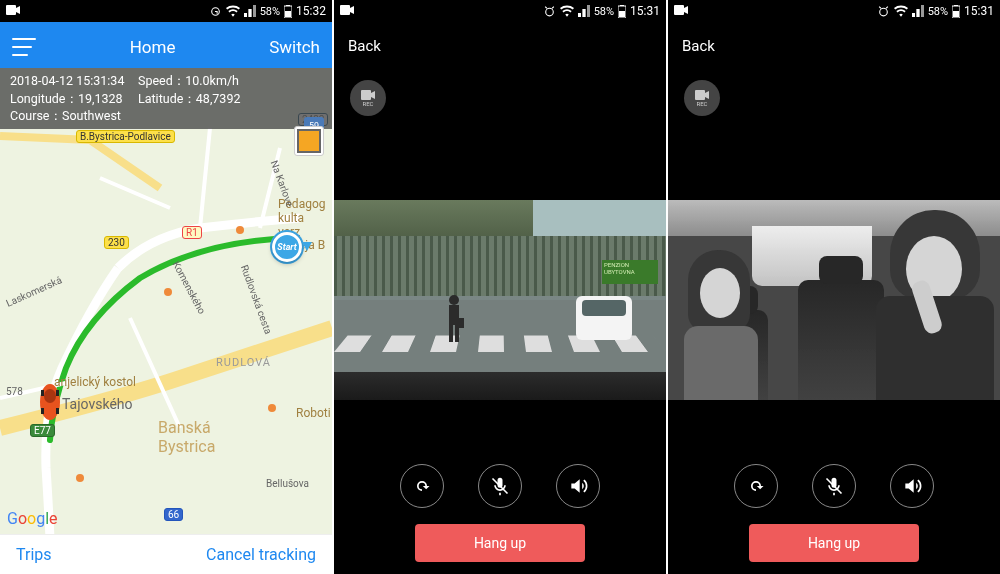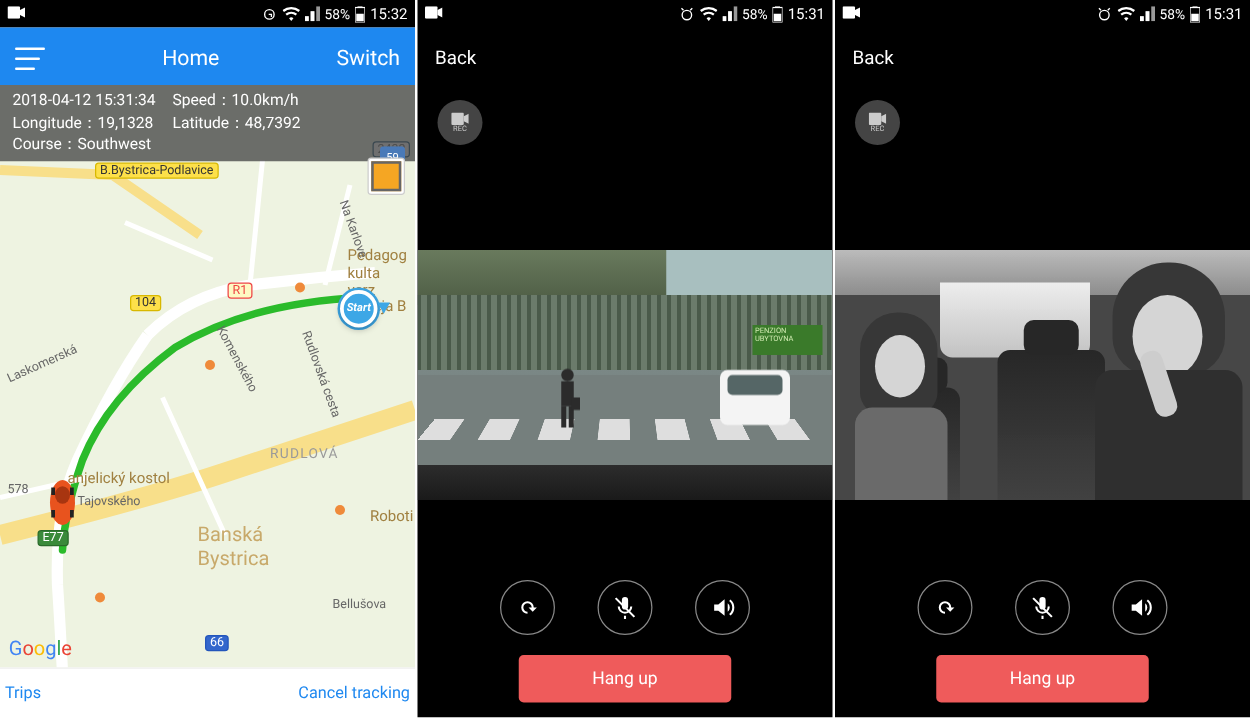--- a/index.html
+++ b/index.html
@@ -36,21 +36,21 @@
   .road-badge.hwy{background:#fde04a;border-color:#d8b800;color:#333}
   .road-badge.red{background:#fef9c3;border-color:#e44;color:#e44}
   .layer-btn{position:absolute;top:58px;right:8px;width:30px;height:30px;background:#fff;border:1px solid #ccc;border-radius:3px;z-index:6;display:flex;align-items:center;justify-content:center}
   .layer-btn::after{content:"";width:20px;height:20px;background:#f5a623;border:2px solid #666}
   .start-pin{position:absolute;top:164px;left:272px;z-index:4;display:flex;align-items:center}
   .start-circ{width:30px;height:30px;border-radius:50%;background:#3da7e6;border:3px solid #fff;box-shadow:0 2px 5px rgba(0,0,0,.25),0 0 0 2px #3da7e6;display:flex;align-items:center;justify-content:center;color:#fff;font-size:9px;font-weight:700;font-style:italic}
   .start-pt{width:0;height:0;border-left:5px solid transparent;border-right:5px solid transparent;border-top:9px solid #3da7e6;margin-top:-2px}
   .car-marker{position:absolute;left:36px;top:308px;z-index:4}
   .google-tag{position:absolute;left:7px;bottom:6px;font-size:16px;color:#666}
 
-  .bottom-bar{position:absolute;bottom:0;left:0;right:0;height:40px;background:#fff;display:flex;align-items:center;justify-content:space-between;padding:0 4px;border-top:1px solid #eee;font-size:13px;color:#1e88f0}
+  .bottom-bar{position:absolute;bottom:0;left:0;right:0;height:40px;background:#fff;display:flex;align-items:center;justify-content:space-between;padding:0 16px;border-top:1px solid #eee;font-size:16px;color:#1e88f0}
 
   
   .back-row{height:48px;display:flex;align-items:center;padding:0 14px;font-size:15px}
   .rec-btn{position:absolute;top:80px;left:16px;width:36px;height:36px;border-radius:50%;background:#444;display:flex;flex-direction:column;align-items:center;justify-content:center;font-size:6px;color:#ccc}
   .rec-btn svg{fill:#ccc}
   .video-frame{position:absolute;left:0;right:0;top:200px;height:200px;overflow:hidden}
   .controls{position:absolute;bottom:66px;left:0;right:0;display:flex;justify-content:center;gap:34px}
   .ctrl{width:44px;height:44px;border-radius:50%;border:1.5px solid #888;display:flex;align-items:center;justify-content:center}
   .ctrl svg{fill:#fff}
   .hangup{position:absolute;bottom:12px;left:50%;transform:translateX(-50%);width:170px;height:38px;border-radius:4px;background:#ef5b5b;color:#fff;font-size:14px;display:flex;align-items:center;justify-content:center}
@@ -173,28 +173,28 @@
     <span class="map-label city" style="top:350px;left:158px;white-space:pre">Banská
 Bystrica</span>
     <span class="map-label" style="top:288px;left:216px;letter-spacing:1px;font-size:11px;color:#9a9a9a">RUDLOVÁ</span>
     <span class="road-badge hwy" style="top:62px;left:76px">B.Bystrica-Podlavice</span>
     <span class="map-label poi" style="top:307px;left:54px">anjelický kostol</span>
     <span class="map-label poi" style="top:130px;left:278px;white-space:pre;line-height:1.15">Pedagog
 kulta
 verz
 Mateja B</span>
     <span class="map-label poi" style="top:338px;left:296px">Roboti</span>
-    <span class="map-label" style="top:328px;left:62px;font-size:10px">Tajovského</span>
+    <span class="map-label" style="top:328px;left:62px;font-size:14px">Tajovského</span>
     <span class="map-label" style="top:218px;left:4px;font-size:10px;transform:rotate(-24deg)">Laskomerská</span>
     <span class="map-label" style="top:110px;left:258px;font-size:10px;transform:rotate(70deg)">Na Karlove</span>
     <span class="map-label" style="top:214px;left:160px;font-size:10px;transform:rotate(62deg)">Komenského</span>
     <span class="map-label" style="top:226px;left:220px;font-size:10px;transform:rotate(70deg)">Rudlovská cesta</span>
     <span class="map-label" style="top:410px;left:266px;font-size:10px">Bellušova</span>
 
-    <span class="road-badge hwy" style="top:168px;left:104px">104</span>
+    <span class="road-badge hwy" style="top:168px;left:104px">230</span>
     <span class="road-badge red" style="top:158px;left:182px">R1</span>
     <span class="road-badge" style="top:356px;left:30px;background:#3a8a3a;color:#fff;border-color:#2a6a2a">E77</span>
     <span class="map-label" style="top:318px;left:6px;font-size:10px">578</span>
     <span class="road-badge" style="top:440px;left:164px;background:#3366cc;color:#fff;border-color:#2355bb">66</span>
     <span class="road-badge" style="top:45px;left:298px">2432</span>
 
     <span class="google-tag"><span style="color:#4285F4">G</span><span style="color:#EA4335">o</span><span style="color:#FBBC05">o</span><span style="color:#4285F4">g</span><span style="color:#34A853">l</span><span style="color:#EA4335">e</span></span>
   </div>
 
   <div class="bottom-bar">

